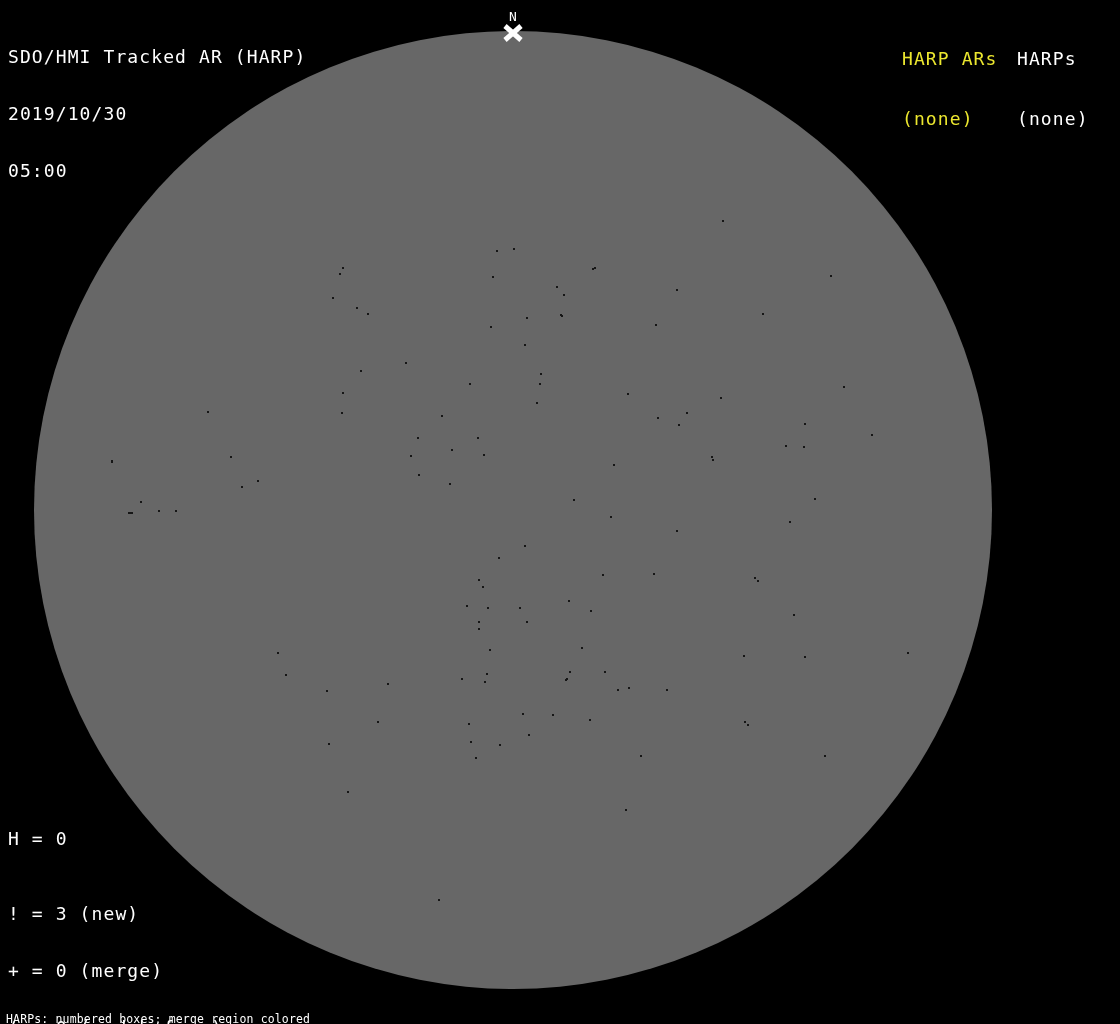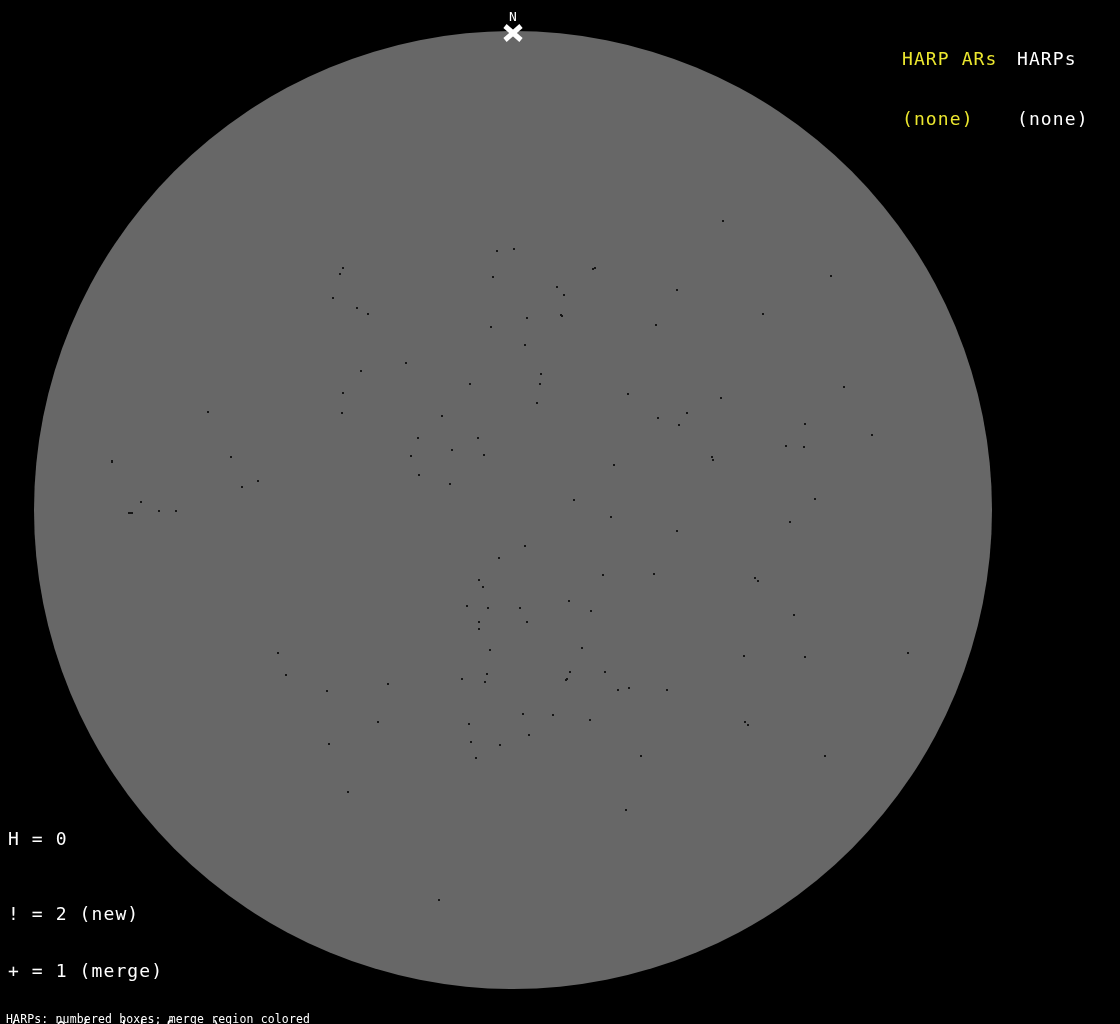--- a/index.html
+++ b/index.html
@@ -149,20 +149,25 @@
       <div class="speck" style="left: 482px; top: 586px; width: 2px; height: 2px;"></div>
       <div class="speck" style="left: 466px; top: 605px; width: 2px; height: 2px;"></div>
       <div class="speck" style="left: 487px; top: 607px; width: 2px; height: 2px;"></div>
       <div class="speck" style="left: 519px; top: 607px; width: 2px; height: 2px;"></div>
       <div class="speck" style="left: 478px; top: 621px; width: 2px; height: 2px;"></div>
       <div class="speck" style="left: 478px; top: 628px; width: 2px; height: 2px;"></div>
       <div class="speck" style="left: 526px; top: 621px; width: 2px; height: 2px;"></div>
       <div class="speck" style="left: 489px; top: 649px; width: 2px; height: 2px;"></div>
     </div>
 
+  <div class="title-block mono-lg">
+    <div>SDO/HMI Tracked AR (HARP)</div>
+    <div>2019/10/30</div>
+    <div>05:00</div>
+  </div>
 
   <div class="noaa-block mono-lg">
     <div>HARP ARs</div>
     <div>(none)</div>
   </div>
 
   <div class="harps-block mono-lg">
     <div>HARPs</div>
     <div>(none)</div>
   </div>
@@ -172,22 +177,22 @@
   <div class="north-x">
     <svg width="22" height="18" viewBox="0 0 22 18">
       <line x1="3" y1="2" x2="19" y2="16" stroke="#ffffff" stroke-width="5"></line>
       <line x1="19" y1="2" x2="3" y2="16" stroke="#ffffff" stroke-width="5"></line>
     </svg>
   </div>
 
   <div class="hcount mono-lg">H = 0</div>
 
   <div class="legend mono-lg">
-    <div>! = 2 (new)</div>
-    <div>+ = 1 (merge)</div>
+    <div>! = 3 (new)</div>
+    <div>+ = 0 (merge)</div>
     <div>( = 0 (pad before)</div>
     
     
     
   </div>
 
   <div class="footer">
     <div>HARPs: numbered boxes; merge region colored</div>
     
   </div>

